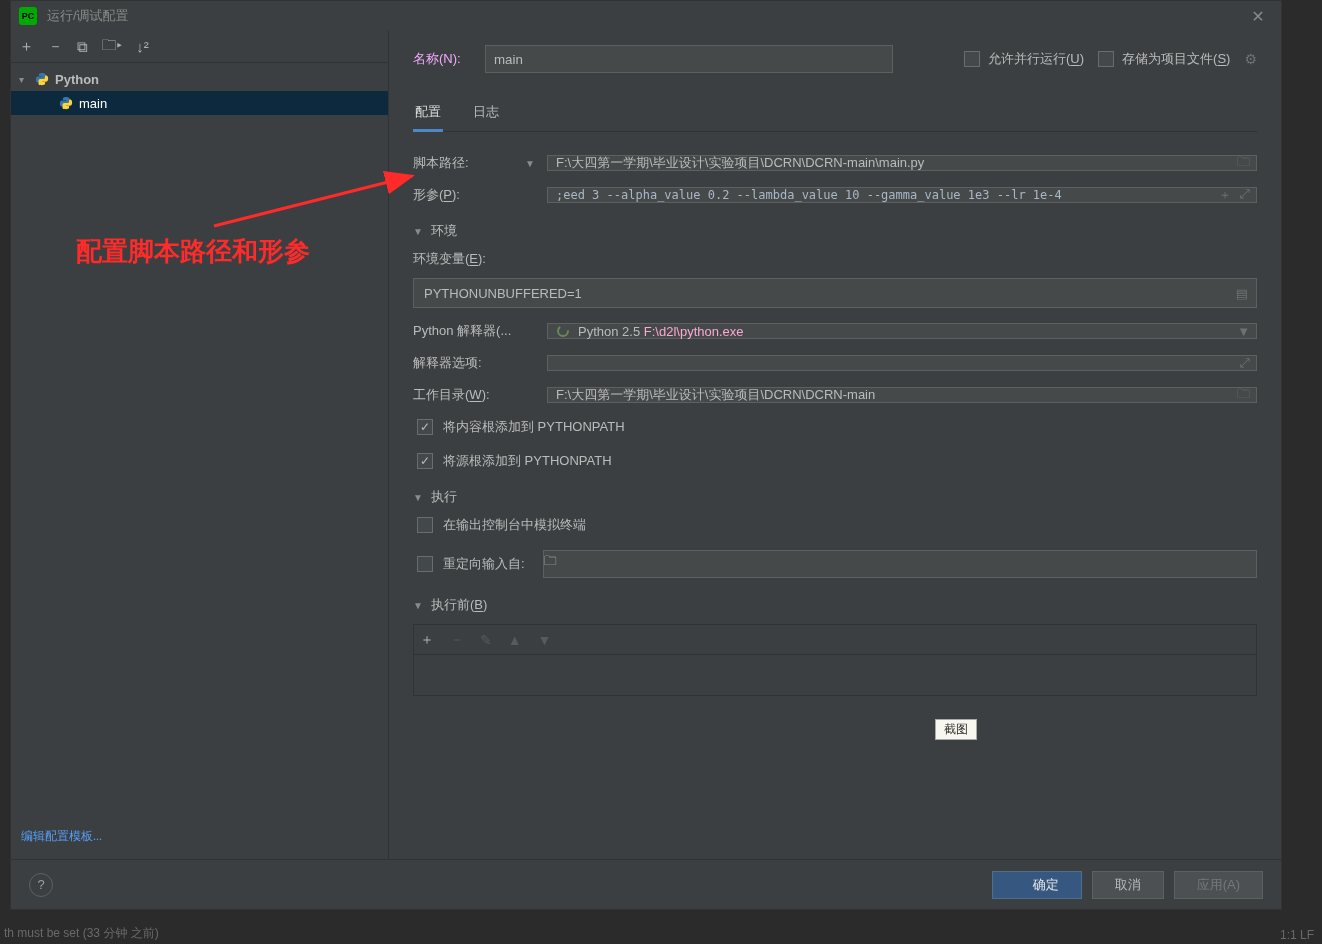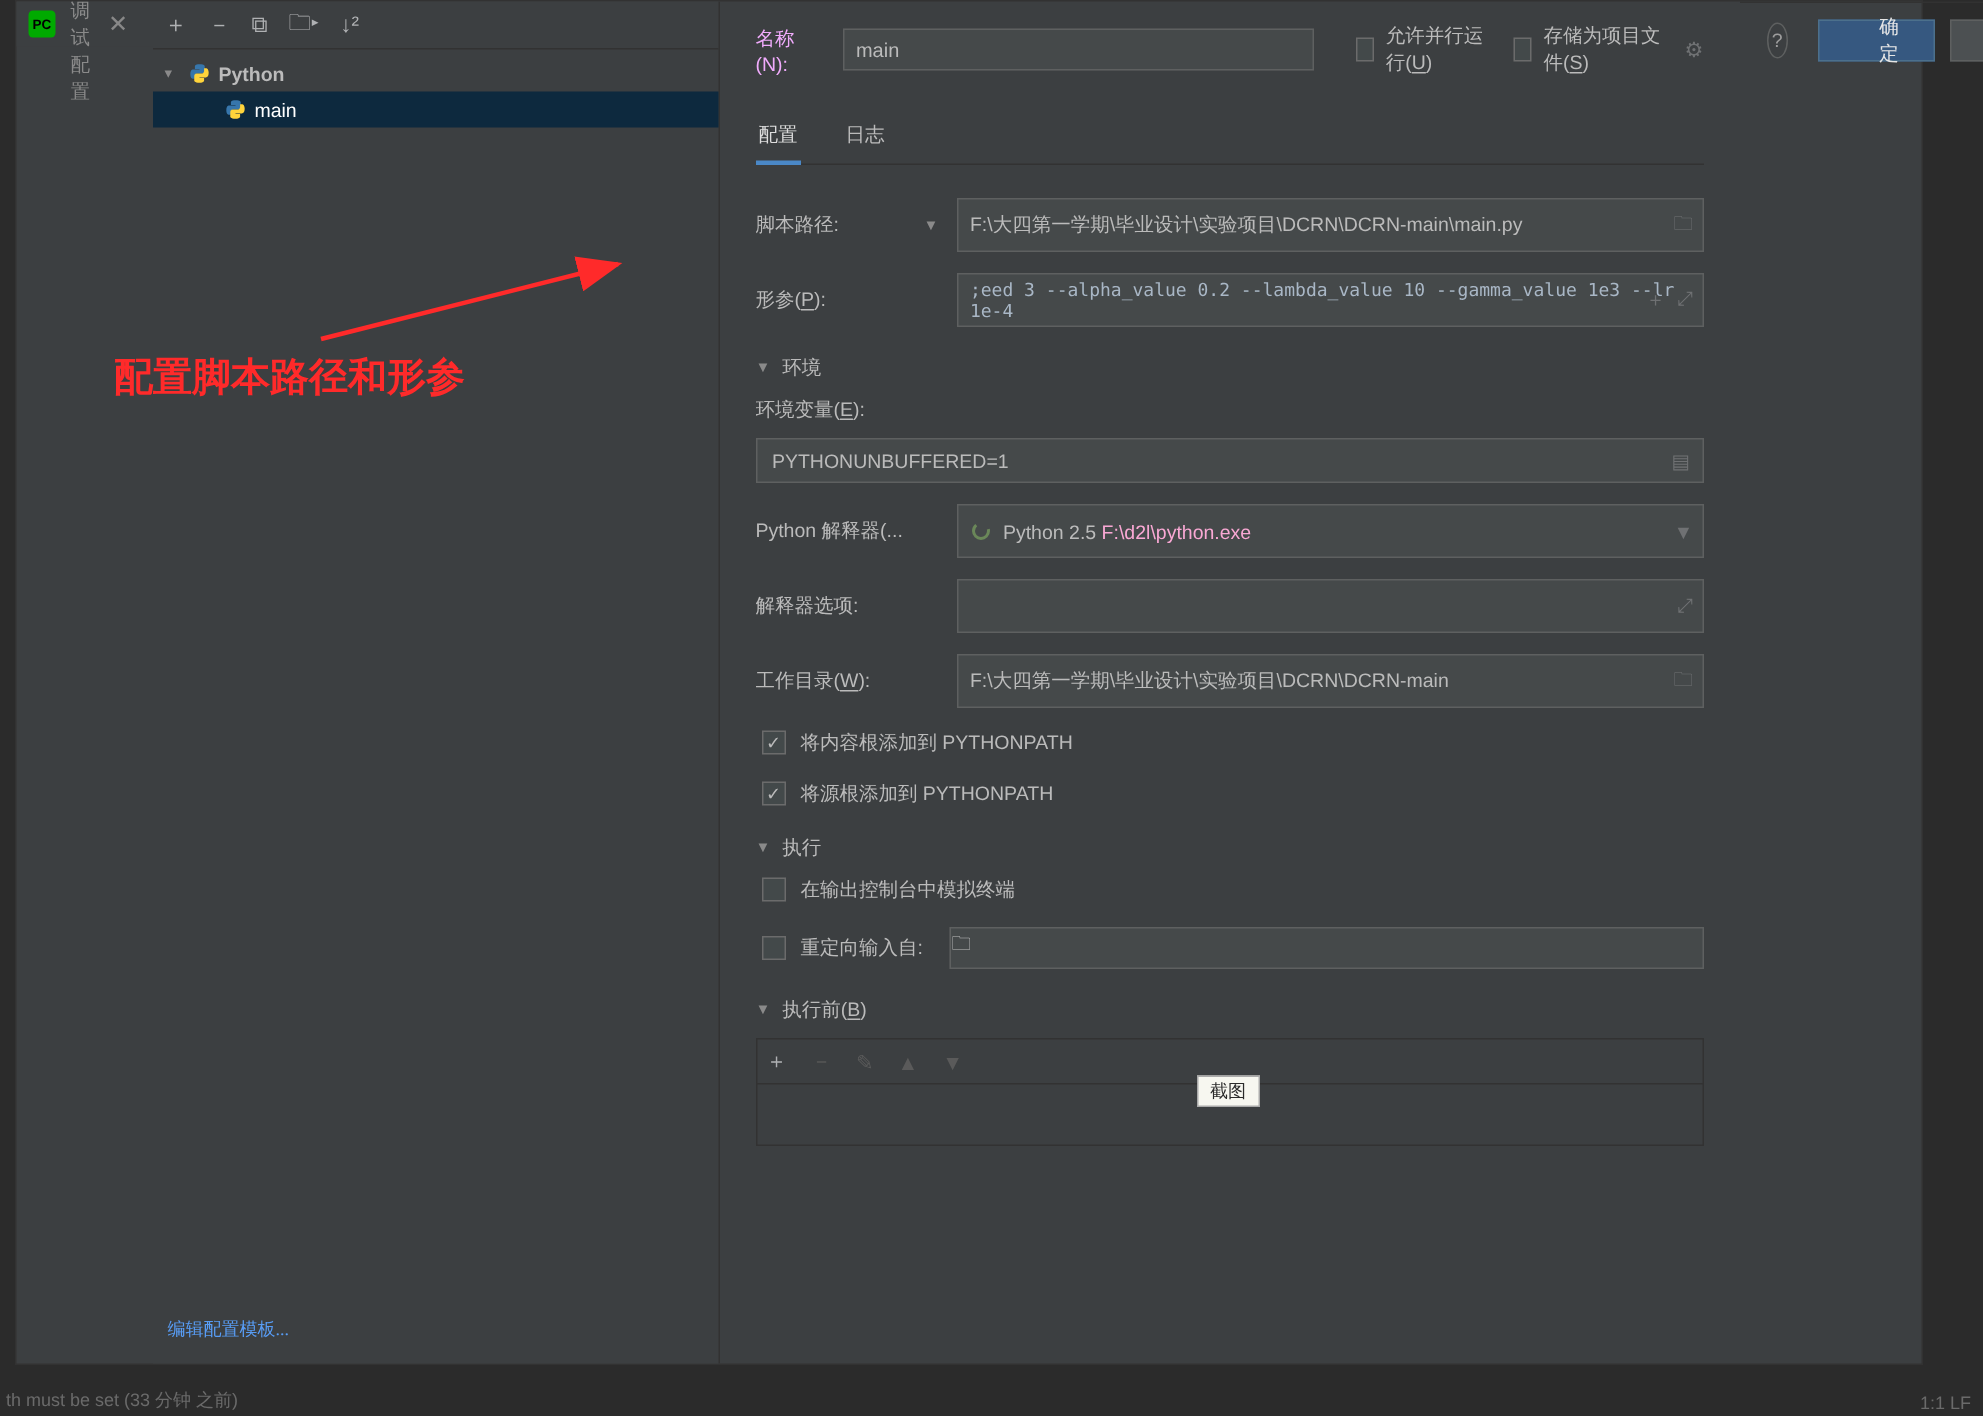--- a/index.html
+++ b/index.html
@@ -1,18 +1,18 @@
 <!DOCTYPE html>
 <html><head>
 <meta charset="utf-8">
 <style>
 * { box-sizing: border-box; margin: 0; padding: 0; font-family: "Microsoft YaHei", "Segoe UI", sans-serif; }
 html, body { width: 1322px; height: 944px; background: #2b2b2b; color: #bbb; overflow: hidden; font-size: 13px; }
 
-.window { position: absolute; left: 10px; top: 0; width: 1272px; height: 910px; background: #3c3f41; border: 1px solid #323232; display: flex; flex-direction: row; }
+.window { position: absolute; left: 10px; top: 0; width: 1272px; height: 910px; background: #3c3f41; border: 1px solid #323232; display: flex; flex-direction: column; }
 
 .titlebar { height: 30px; display: flex; align-items: center; padding: 0 8px; background: #3c3f41; }
 .titlebar .logo { width: 18px; height: 18px; background: #0a0; border-radius: 3px; margin-right: 10px; display: flex; align-items: center; justify-content: center; font-size: 9px; color: #000; font-weight: bold; }
 .titlebar .title { flex: 1; color: #8a8a8a; font-size: 13px; }
 .titlebar .close { width: 30px; text-align: center; color: #888; font-size: 16px; cursor: pointer; }
 
 .body { flex: 1; display: flex; min-height: 0; }
 
 .sidebar { width: 378px; background: #3c3f41; border-right: 1px solid #323232; display: flex; flex-direction: column; }
 .sidebar .toolbar { height: 32px; display: flex; align-items: center; gap: 14px; padding: 0 8px; border-bottom: 1px solid #323232; }
@@ -39,38 +39,38 @@
 
 .tabs { display: flex; gap: 28px; border-bottom: 1px solid #323232; margin-bottom: 22px; }
 .tab { padding: 4px 2px 10px; color: #bbb; cursor: pointer; position: relative; }
 .tab.active { color: #ddd; }
 .tab.active::after { content: ""; position: absolute; left: 0; right: 0; bottom: -1px; height: 3px; background: #4a88c7; }
 
 .form { flex: 1; overflow: auto; }
 .row { display: flex; align-items: center; margin-bottom: 14px; }
 .row .lbl { width: 134px; color: #bbb; display: flex; align-items: center; gap: 6px; }
 .row .lbl .dd { color: #8a8a8a; font-size: 10px; margin-left: auto; margin-right: 12px; }
-.row .field { flex: 1; height: 36px; background: #45494a; border: 1px solid #5e6060; color: #bbb; display: flex; align-items: center; padding: 0 8px; position: relative; }
+.row .field { flex: 1; height: 16px; background: #45494a; border: 1px solid #5e6060; color: #bbb; display: flex; align-items: center; padding: 0 8px; position: relative; }
 .row .tail { position: absolute; right: 6px; display: flex; gap: 8px; color: #6f7173; }
 .tail .ic { cursor: pointer; font-size: 13px; }
 .mono { font-family: "Consolas", monospace; font-size: 12px; color: #a9b7c6; }
 .dimpath { color: #f9a8d4; }
 
 .section { margin: 18px 0 10px; display: flex; align-items: center; gap: 8px; }
 .section .caret { color: #8a8a8a; font-size: 10px; }
 .section .ttl { color: #bbb; }
 
 .fullfield { width: 100%; height: 30px; background: #45494a; border: 1px solid #5e6060; color: #bbb; padding: 0 10px; display: flex; align-items: center; position: relative; margin-bottom: 14px; }
 .fullfield .tail { position: absolute; right: 8px; color: #6f7173; }
 
 .chkrow { display: flex; align-items: center; gap: 10px; margin-bottom: 16px; padding-left: 4px; }
 .chkrow .lbltext { color: #bbb; }
 .chkrow .field { flex: 1; height: 28px; background: #45494a; border: 1px solid #5e6060; margin-left: 8px; position: relative; }
 
-.tooltip { position: absolute; right: 296px; top: 565px; background: #f7f7f0; color: #2b2b2b; border: 1px solid #aaa; padding: 1px 8px; font-size: 12px; z-index: 5; margin-top: 20px; }
+.tooltip { position: absolute; right: 280px; top: 565px; background: #f7f7f0; color: #2b2b2b; border: 1px solid #aaa; padding: 1px 8px; font-size: 12px; z-index: 5; }
 
 .before-tb { height: 30px; display: flex; align-items: center; gap: 16px; padding: 0 6px; border: 1px solid #323232; border-bottom: none; background: #3c3f41; margin-top: 4px; }
 .before-tb .ic { color: #afb1b3; cursor: pointer; font-size: 14px; }
 .before-tb .ic.dis { color: #5a5a5a; }
 .before-body { height: 42px; border: 1px solid #323232; background: #3c3f41; display: flex; align-items: flex-end; justify-content: center; color: #6a6a6a; font-size: 12px; padding-bottom: 0; overflow: hidden; }
 
 .bottombar { height: 50px; border-top: 1px solid #323232; display: flex; align-items: center; padding: 0 18px; gap: 10px; }
 .bottombar .help { width: 24px; height: 24px; border: 1px solid #5e6060; border-radius: 50%; display: flex; align-items: center; justify-content: center; color: #9e9e9e; cursor: pointer; }
 .bottombar .spacer { flex: 1; }
 .btn { height: 28px; padding: 0 22px; background: #4c5052; border: 1px solid #5e6060; color: #bbb; display: flex; align-items: center; cursor: pointer; }

